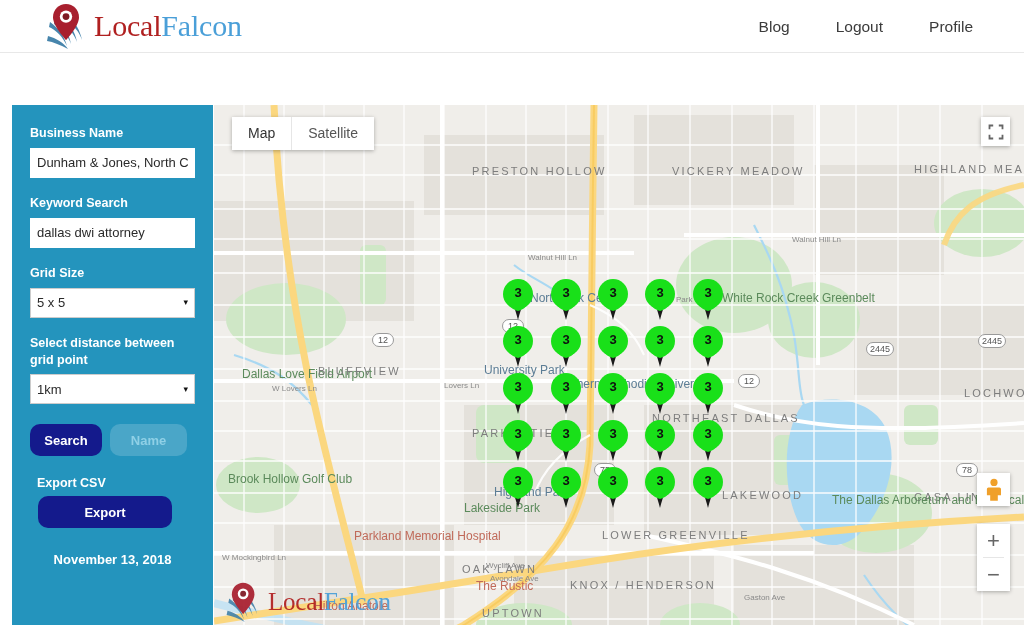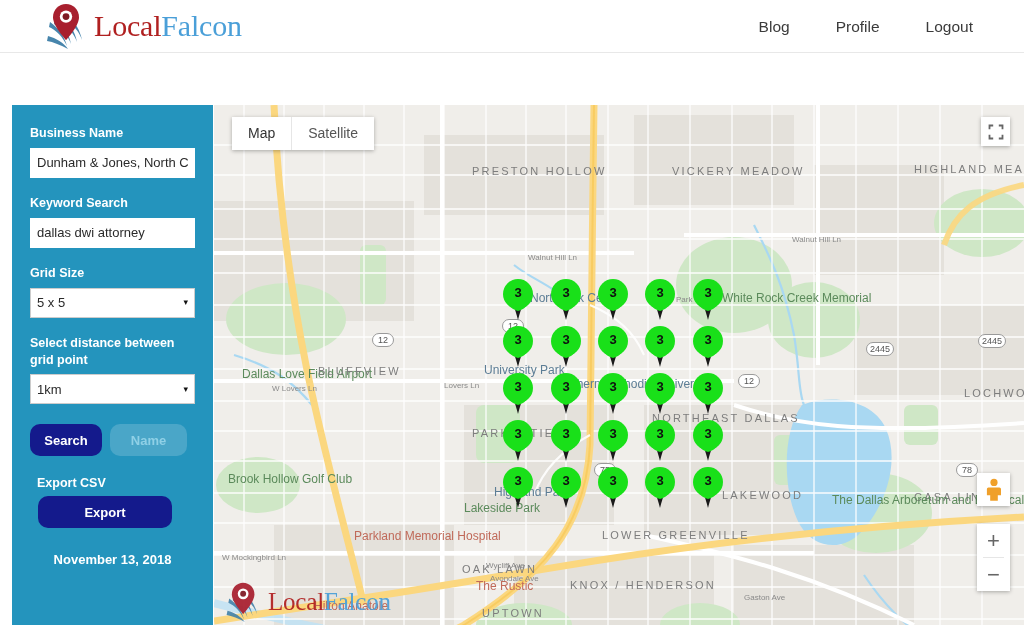--- a/index.html
+++ b/index.html
@@ -140,22 +140,22 @@
         <circle cx="22" cy="14.6" r="3.4" fill="#7e1a24"></circle>
       </svg>
     </span>
     <span class="logo-text">
       <span class="lt-local">Local</span><span class="lt-falcon">Falcon</span>
     </span>
   </div>
 
   <nav class="nav">
     <a href="#">Blog</a>
+    <a href="#">Logout</a>
     <a href="#">Profile</a>
-    <a href="#">Logout</a>
   </nav>
 </div>
 
 <div class="content">
 
   <div class="sidebar">
     <div class="field-label">Business Name</div>
     <input class="text-input" type="text" value="Dunham &amp; Jones, North Central" style="">
 
     <div class="field-label second">Keyword Search</div>
@@ -295,21 +295,21 @@
         <path d="M376 200 C400 210 420 226 430 250"></path>
         <path d="M376 330 C350 344 330 362 320 390"></path>
       </g>
     </svg>
 
     <div id="map-labels">
         <div class="map-label lbl-neigh" style="left: 258px; top: 60px;">PRESTON HOLLOW</div>
         <div class="map-label lbl-neigh" style="left: 458px; top: 60px;">VICKERY MEADOW</div>
         <div class="map-label lbl-neigh" style="left: 700px; top: 58px;">HIGHLAND MEADOWS</div>
         <div class="map-label lbl-poi" style="left: 316px; top: 186px;">NorthPark Center</div>
-        <div class="map-label lbl-green" style="left: 508px; top: 186px;">White Rock Creek Memorial</div>
+        <div class="map-label lbl-green" style="left: 508px; top: 186px;">White Rock Creek Greenbelt</div>
         <div class="map-label lbl-neigh" style="left: 750px; top: 282px;">LOCHWOOD</div>
         <div class="map-label lbl-green" style="left: 28px; top: 262px;">Dallas Love Field Airport</div>
         <div class="map-label lbl-neigh" style="left: 104px; top: 260px;">BLUFFVIEW</div>
         <div class="map-label lbl-poi" style="left: 270px; top: 258px;">University Park</div>
         <div class="map-label lbl-poi" style="left: 338px; top: 272px;">Southern Methodist University</div>
         <div class="map-label lbl-neigh" style="left: 438px; top: 307px;">NORTHEAST DALLAS</div>
         <div class="map-label lbl-neigh" style="left: 258px; top: 322px;">PARK CITIES</div>
         <div class="map-label lbl-green" style="left: 14px; top: 367px;">Brook Hollow Golf Club</div>
         <div class="map-label lbl-poi" style="left: 280px; top: 380px;">Highland Park</div>
         <div class="map-label lbl-green" style="left: 250px; top: 396px;">Lakeside Park</div>

